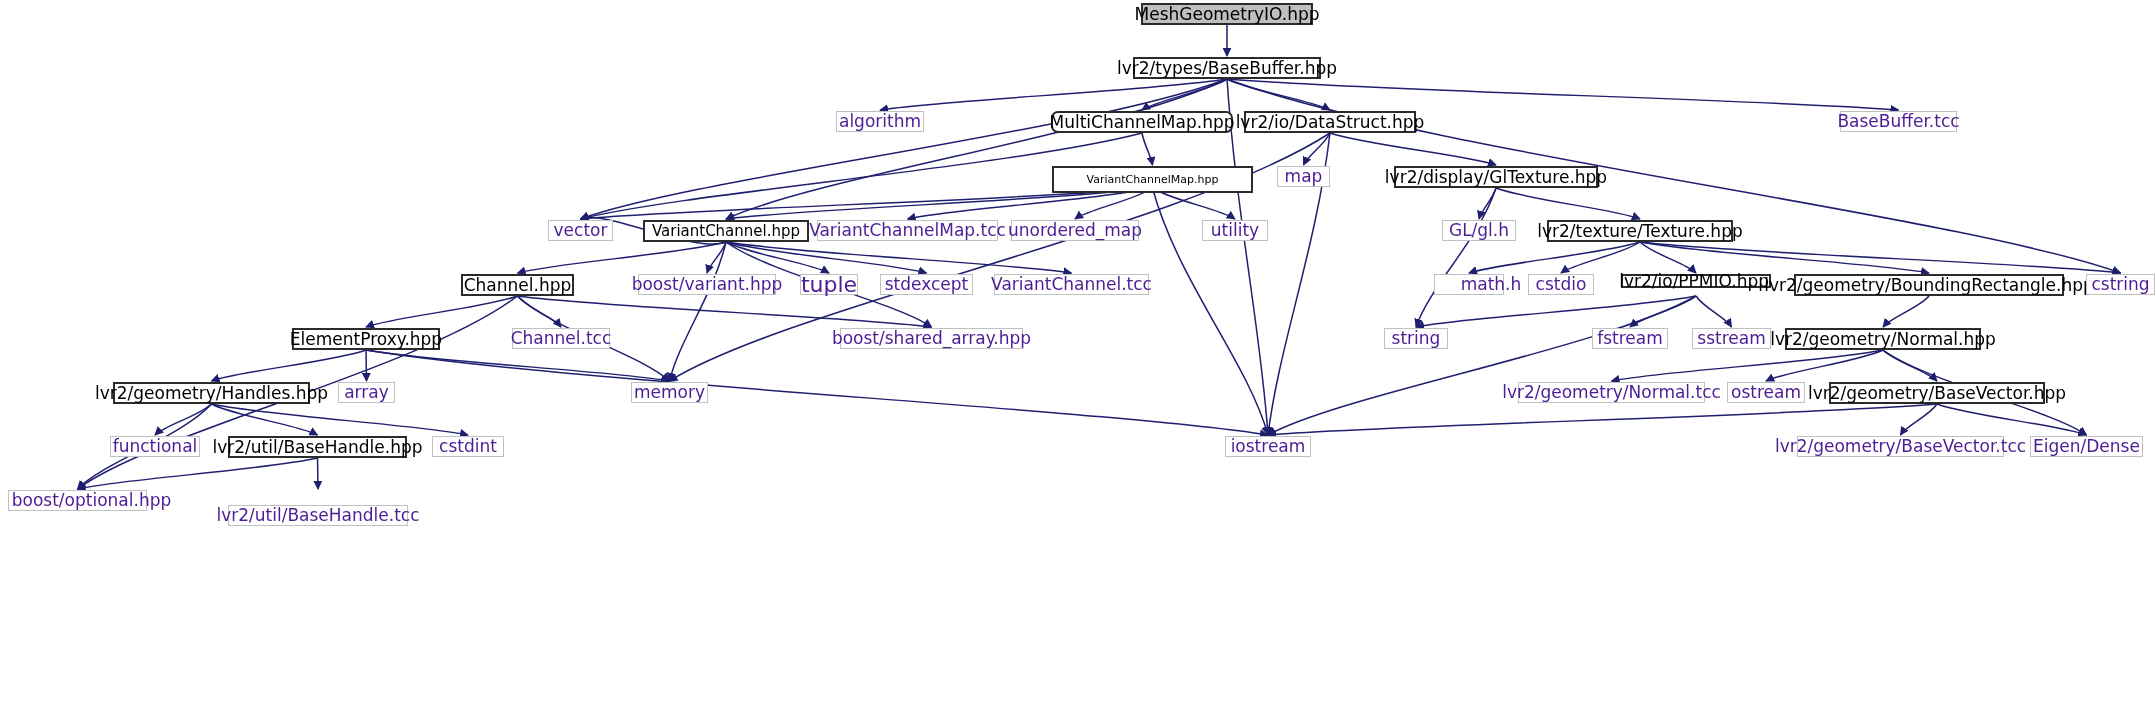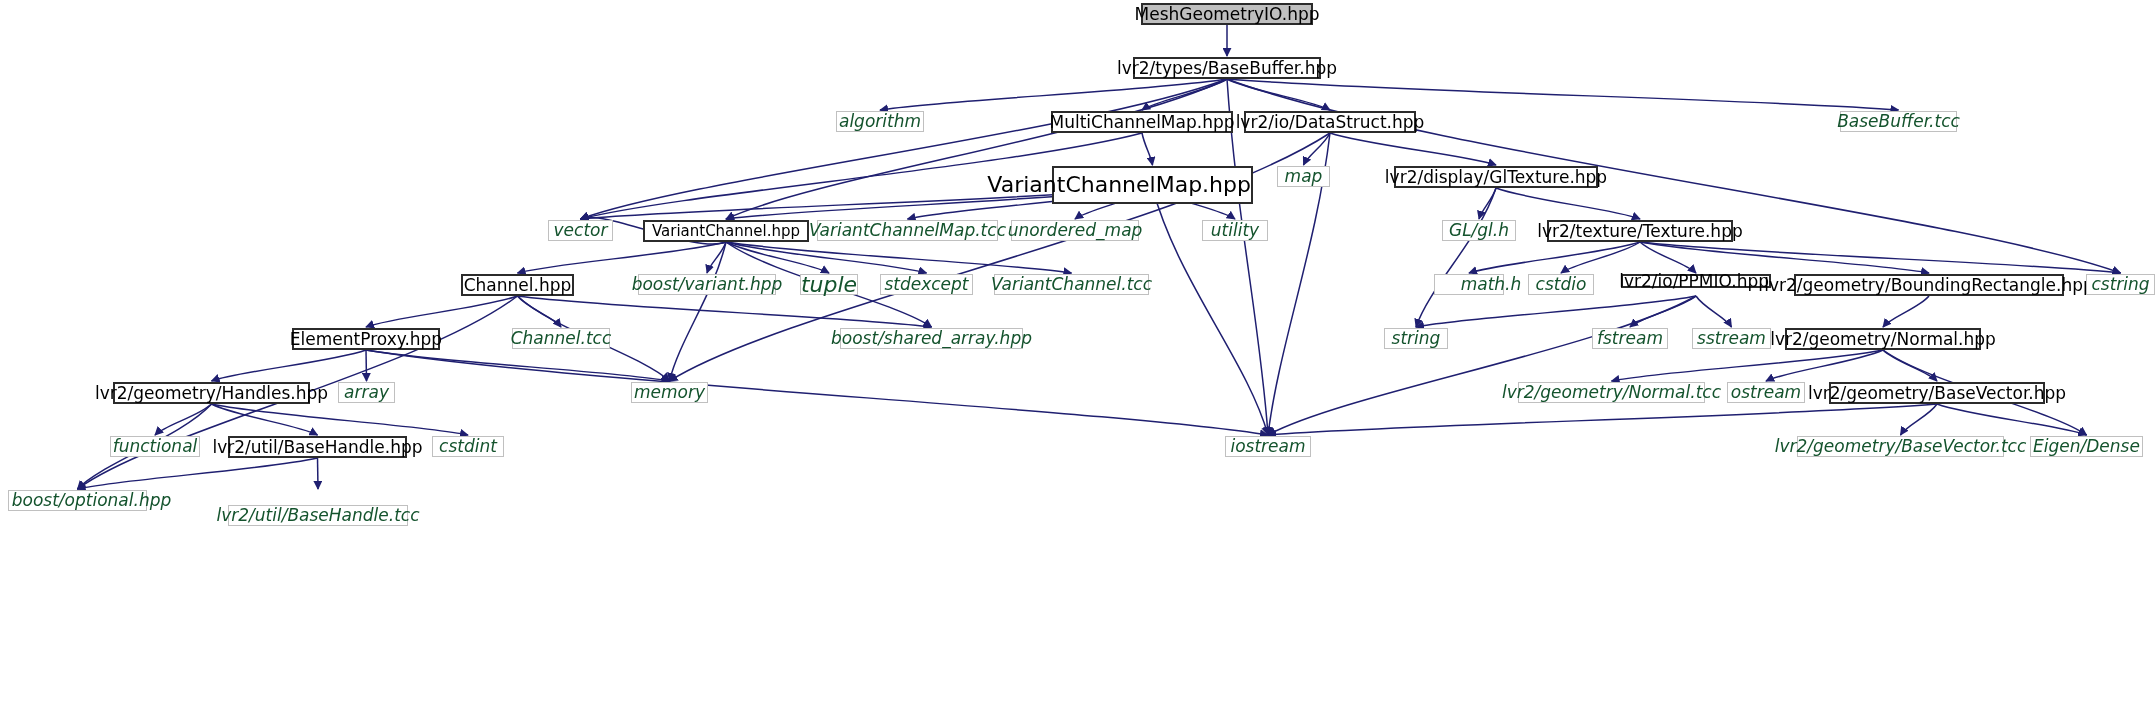--- a/index.html
+++ b/index.html
@@ -2,21 +2,21 @@
 <html><head>
 <meta charset="utf-8">
 <style>
   html,body{margin:0;padding:0;background:#ffffff;}
   body{font-family:"DejaVu Sans","Liberation Sans",sans-serif;}
   #graph-root{position:relative;width:2155px;height:709px;background:#ffffff;overflow:hidden;}
   svg.edges{position:absolute;left:0;top:0;width:2155px;height:709px;}
   .node{position:absolute;box-sizing:border-box;display:flex;align-items:center;justify-content:center;
         background:#ffffff;white-space:nowrap;line-height:1;}
   .node span{display:block;}
-  .n-sys{border:1px solid #c0c0c0;color:#14532d;font-style:italic;}
+  .n-sys{border:1px solid #c0c0c0;color:#4c1d95;}
   .n-lvr{border:2px solid #2b2b2b;color:#000000;}
   .n-root{border:2px solid #2b2b2b;color:#000000;background:#bfbfbf;}
 </style>
 </head>
 <body>
 
 <div id="graph-root">
   <svg class="edges" viewBox="0 0 2155 709" xmlns="http://www.w3.org/2000/svg">
     <defs>
       <marker id="arrow" viewBox="0 0 10 10" refX="9" refY="5" markerWidth="6" markerHeight="6" orient="auto-start-reverse">
@@ -93,30 +93,30 @@
   <div id="node-layer">
       <div class="node n-root" style="left: 1141px; top: 3px; width: 172px; height: 22px; font-size: 17px;">
         <span>MeshGeometryIO.hpp</span>
       </div>
       <div class="node n-lvr" style="left: 1133px; top: 57px; width: 188px; height: 22px; font-size: 17px;">
         <span>lvr2/types/BaseBuffer.hpp</span>
       </div>
       <div class="node n-sys" style="left: 836px; top: 111px; width: 88px; height: 21px; font-size: 17px;">
         <span>algorithm</span>
       </div>
-      <div class="node n-lvr" style="left: 1051px; top: 111px; width: 182px; height: 22px; font-size: 17px;">
+      <div class="node n-lvr" style="left: 1051px; top: 111px; width: 182px; height: 22px; font-size: 17px; border-radius: 7px;">
         <span>MultiChannelMap.hpp</span>
       </div>
       <div class="node n-lvr" style="left: 1244px; top: 111px; width: 172px; height: 22px; font-size: 17px;">
         <span>lvr2/io/DataStruct.hpp</span>
       </div>
       <div class="node n-sys" style="left: 1840px; top: 111px; width: 117px; height: 21px; font-size: 17px;">
         <span>BaseBuffer.tcc</span>
       </div>
-      <div class="node n-lvr" style="left: 1052px; top: 166px; width: 201px; height: 38px; font-size: 22px; justify-content: flex-end;">
+      <div class="node n-lvr" style="left: 1052px; top: 166px; width: 201px; height: 27px; font-size: 11px;">
         <span>VariantChannelMap.hpp</span>
       </div>
       <div class="node n-sys" style="left: 1277px; top: 166px; width: 53px; height: 21px; font-size: 17px;">
         <span>map</span>
       </div>
       <div class="node n-lvr" style="left: 1394px; top: 166px; width: 204px; height: 22px; font-size: 17px;">
         <span>lvr2/display/GlTexture.hpp</span>
       </div>
       <div class="node n-sys" style="left: 548px; top: 220px; width: 65px; height: 21px; font-size: 17px;">
         <span>vector</span>

